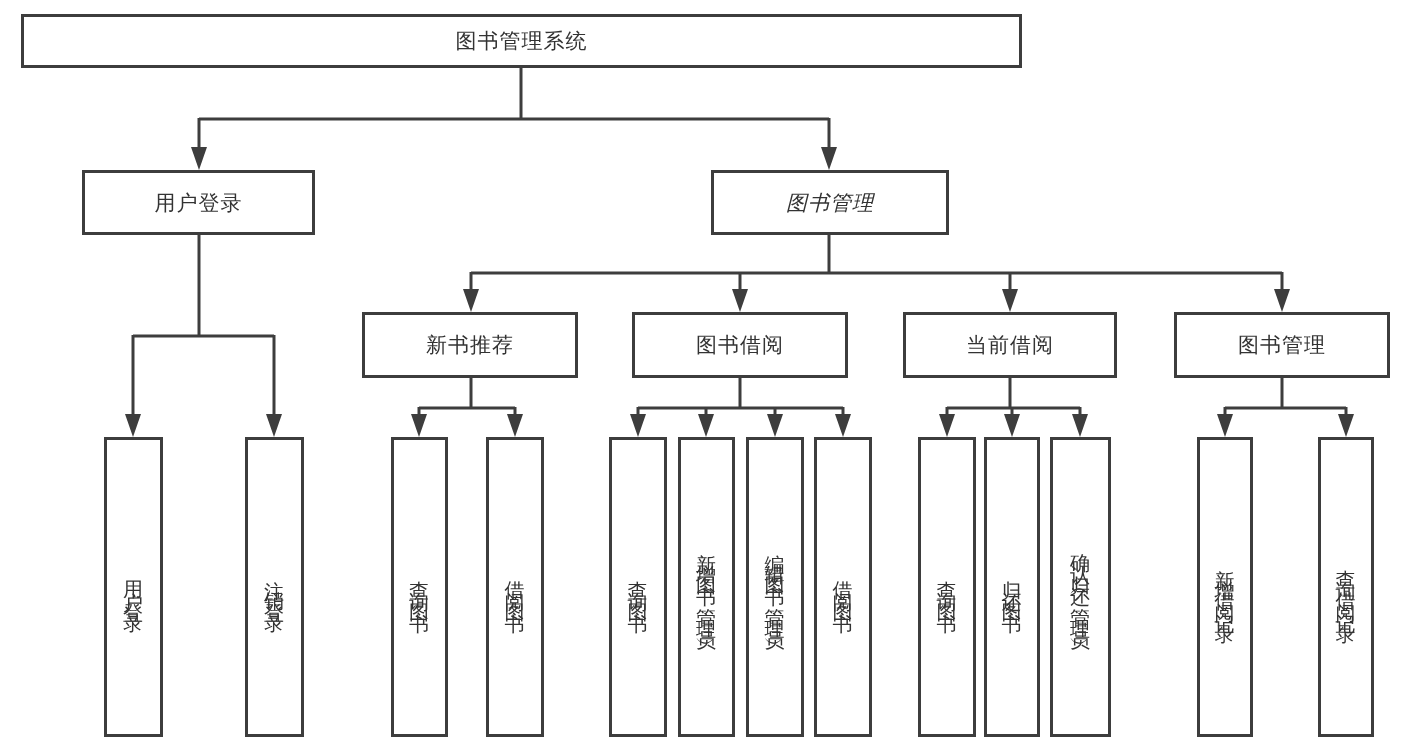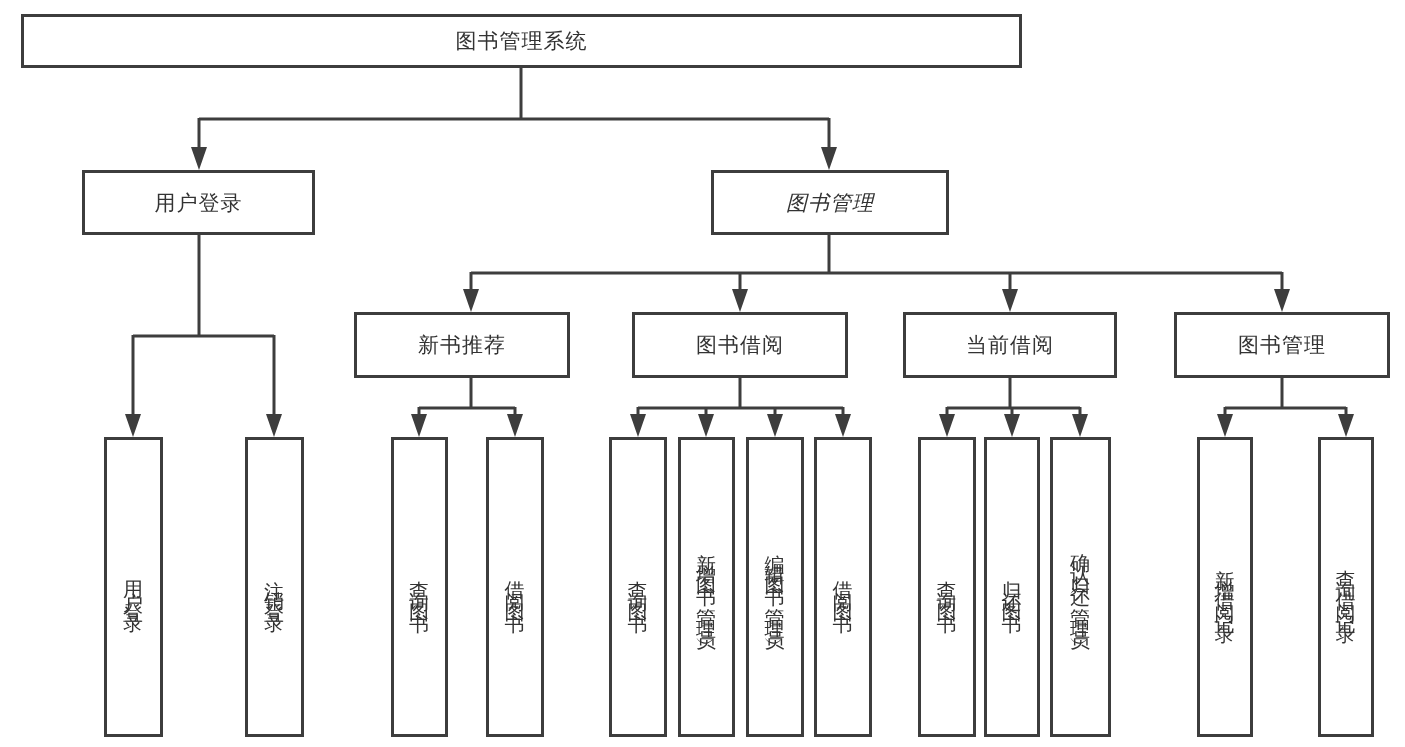--- a/index.html
+++ b/index.html
@@ -138,21 +138,21 @@
     <span>图书管理系统</span>
   </div>
 
   <div class="node" style="left:82px;top:170px;width:233px;height:65px;">
     <span>用户登录</span>
   </div>
   <div class="node" style="left:711px;top:170px;width:238px;height:65px;font-style:italic;">
     <span>图书管理</span>
   </div>
 
-  <div class="node" style="left:354px;top:312px;width:216px;height:66px;">
+  <div class="node" style="left:362px;top:312px;width:216px;height:66px;">
     <span>新书推荐</span>
   </div>
   <div class="node" style="left:903px;top:312px;width:214px;height:66px;">
     <span>当前借阅</span>
   </div>
   <div class="node" style="left:632px;top:312px;width:216px;height:66px;">
     <span>图书借阅</span>
   </div>
   <div class="node" style="left:1174px;top:312px;width:216px;height:66px;">
     <span>图书管理</span>

